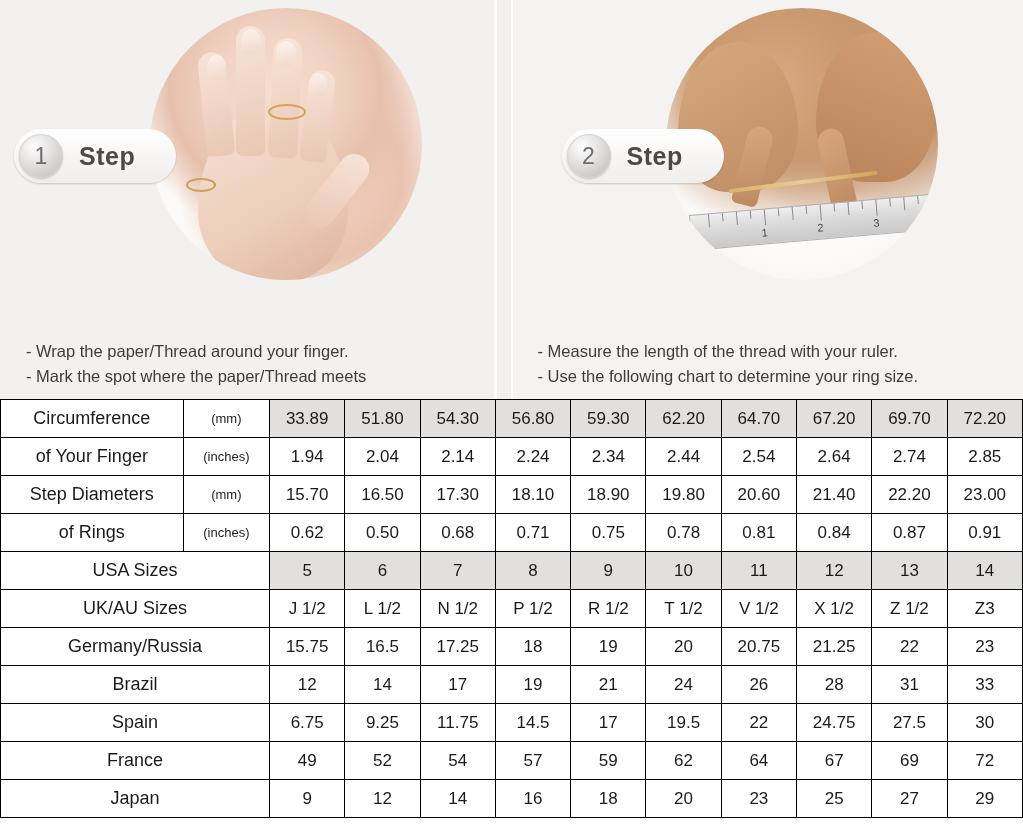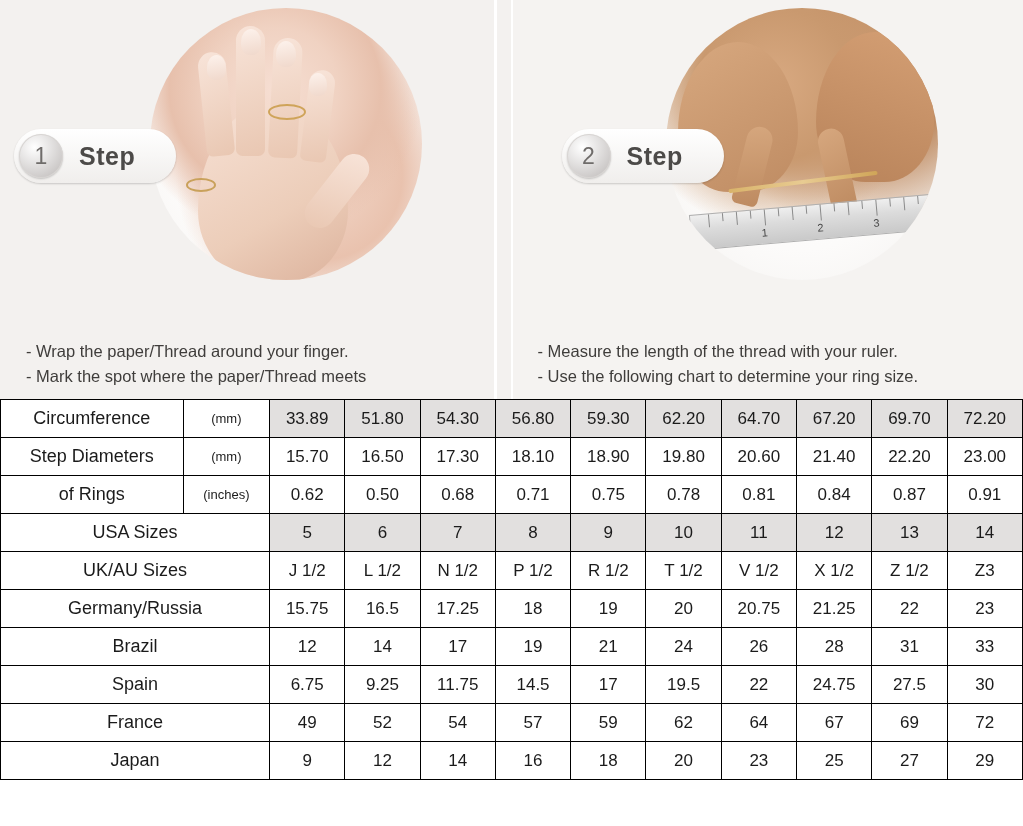--- a/index.html
+++ b/index.html
@@ -291,20 +291,34 @@
         <td class="shaded">54.30</td>
         <td class="shaded">56.80</td>
         <td class="shaded">59.30</td>
         <td class="shaded">62.20</td>
         <td class="shaded">64.70</td>
         <td class="shaded">67.20</td>
         <td class="shaded">69.70</td>
         <td class="shaded">72.20</td>
       </tr>
 
+      <tr>
+        <td class="rowlabel">of Your Finger</td>
+        <td class="unit">(inches)</td>
+        <td>1.94</td>
+        <td>2.04</td>
+        <td>2.14</td>
+        <td>2.24</td>
+        <td>2.34</td>
+        <td>2.44</td>
+        <td>2.54</td>
+        <td>2.64</td>
+        <td>2.74</td>
+        <td>2.85</td>
+      </tr>
 
       <tr>
         <td class="rowlabel">Step Diameters</td>
         <td class="unit">(mm)</td>
         <td>15.70</td>
         <td>16.50</td>
         <td>17.30</td>
         <td>18.10</td>
         <td>18.90</td>
         <td>19.80</td>

